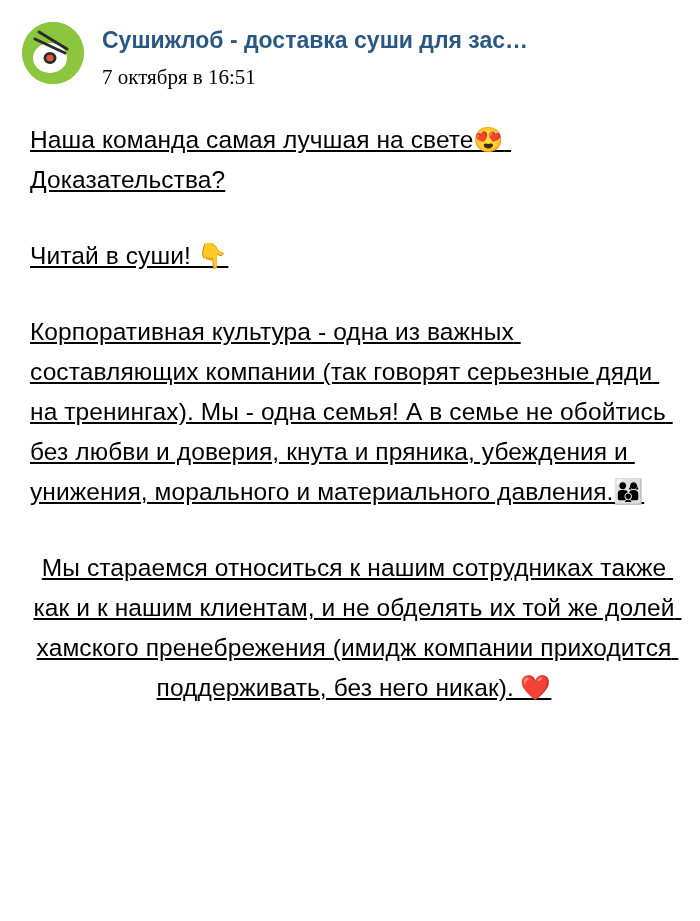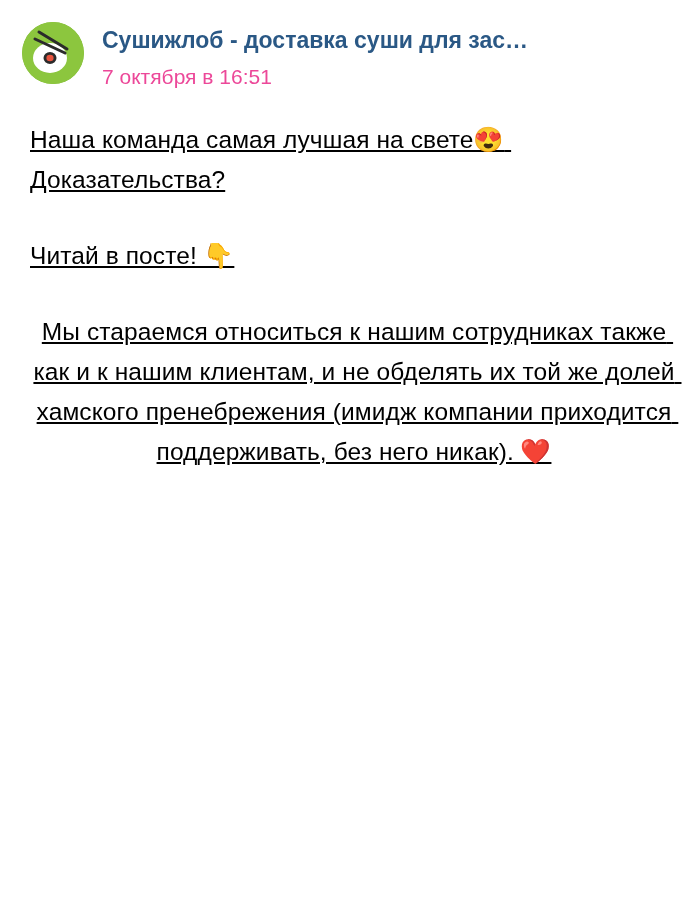--- a/index.html
+++ b/index.html
@@ -58,24 +58,25 @@
     font-size: 23px;
     font-weight: bold;
     line-height: 28px;
     white-space: nowrap;
     overflow: hidden;
     text-overflow: ellipsis;
     max-width: 520px;
   }
 
   .post-date {
-    color: #ec4899;
+    color: #000000;
     font-size: 21px;
     line-height: 26px;
     margin-top: 10px;
+    font-family: Liberation Serif, serif;
   }
 
   
   .post-body {
     padding: 30px 22px 0 30px;
     box-sizing: border-box;
     font-size: 24.5px;
     line-height: 40px;
     color: #000000;
     letter-spacing: 0.1px;
@@ -110,17 +111,18 @@
 
     <div class="header-text">
       <div class="community-name">Сушижлоб - доставка суши для зас…</div>
       <div class="post-date">7 октября в 16:51</div>
     </div>
 
   </div>
 
   <div class="post-body">
     <p class="para">Наша команда самая лучшая на свете😍 Доказательства?</p>
-    <p class="para">Читай в посте! 👇</p>
+    <p class="para">Читай в суши! 👇</p>
+    <p class="para">Корпоративная культура - одна из важных составляющих компании (так говорят серьезные дяди на тренингах). Мы - одна семья! А в семье не обойтись без любви и доверия, кнута и пряника, убеждения и унижения, морального и материального давления.👨‍👩‍👦</p>
     <p class="para">Мы стараемся относиться к нашим сотрудниках также как и к нашим клиентам, и не обделять их той же долей хамского пренебрежения (имидж компании приходится поддерживать, без него никак). ❤️</p>
   </div>
 
 </div>
 
 </body></html>

